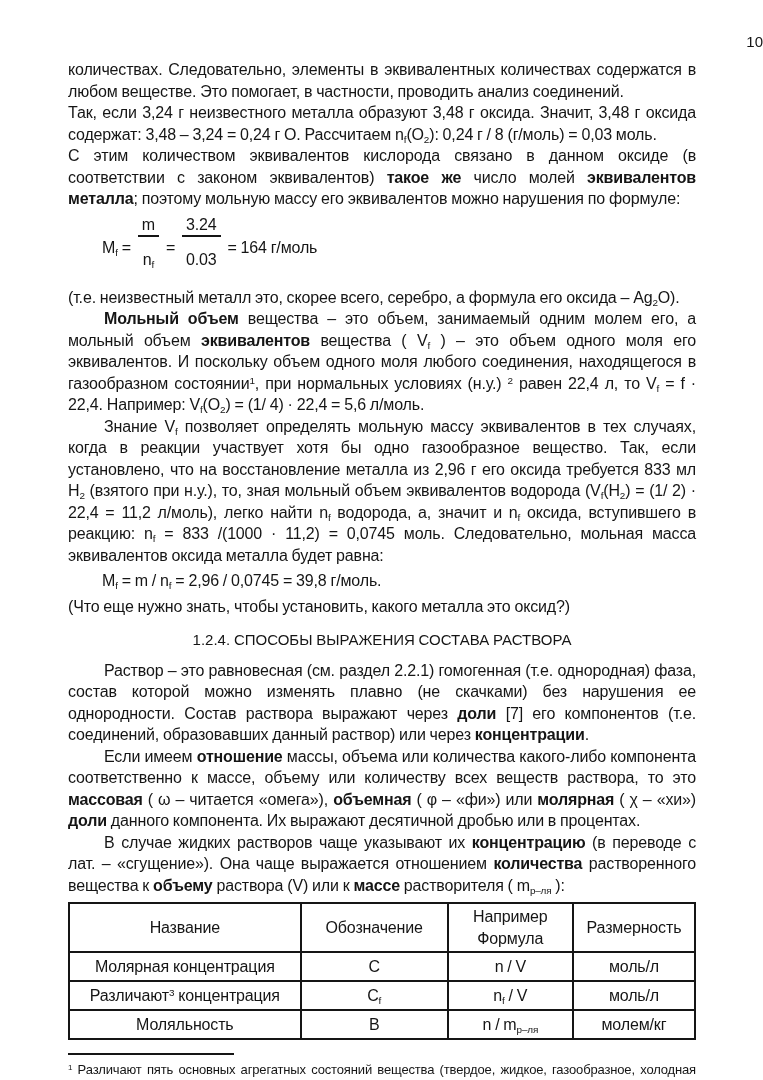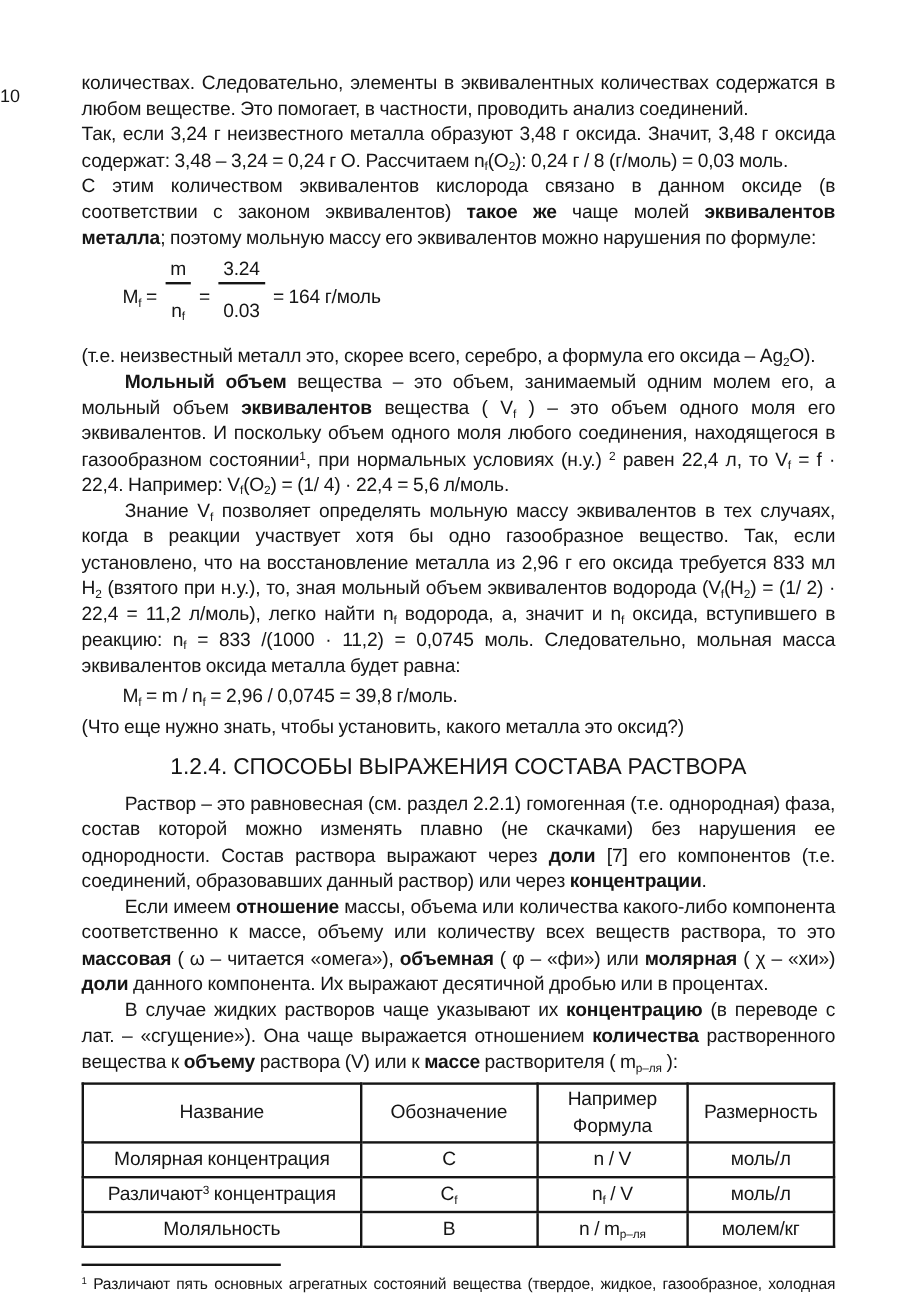--- a/index.html
+++ b/index.html
@@ -4,37 +4,37 @@
 <style>
   html,body{margin:0;padding:0;background:#ffffff;}
   .page{
     width:763px;height:1080px;position:relative;background:#ffffff;
     overflow:hidden;color:#151515;
     font-family:"Liberation Sans", sans-serif;
     -webkit-font-smoothing:antialiased;
   }
   .page-number{
     position:absolute;top:33px;left:0;width:100%;
-    text-align:left;font-size:15px;margin-top:39px;
+    text-align:right;font-size:15px;
   }
   .content{
     position:absolute;left:68px;top:59px;width:628px;
     font-size:16px;line-height:21.5px;
     letter-spacing:-0.15px;word-spacing:-0.4px;
   }
   .para{margin:0;text-align:justify;}
   .indent{text-indent:36px;}
   sub{font-size:0.62em;line-height:0;vertical-align:-0.3em;}
   sup{font-size:0.62em;line-height:0;vertical-align:0.5em;}
   .formula{margin:4px 0 4px 34px;text-align:left;}
   .frac{display:inline-block;vertical-align:middle;text-align:center;margin:0 3px;}
   .frac .num{display:block;border-bottom:2px solid #151515;padding:0 4px;}
   .frac .den{display:block;padding:12px 4px;}
   .heading{
-    margin:12px 0 9px;font-size:19px;font-weight:normal;
+    margin:12px 0 9px;font-size:15px;font-weight:normal;
     text-align:center;letter-spacing:0;
   }
   table.conc{
     width:100%;border-collapse:collapse;margin:6px 0 0;
     border:2px solid #151515;table-layout:fixed;
   }
   table.conc th, table.conc td{
     border:2px solid #151515;font-weight:normal;text-align:center;
     vertical-align:middle;padding:2px 4px;font-size:16px;
   }
@@ -46,21 +46,21 @@
 </style>
 </head>
 <body>
 
 <div class="page">
   <div class="page-number">10</div>
 
   <div class="content">
     <p class="para"><span>количествах. Следовательно, элементы в эквивалентных количествах содержатся в любом веществе. Это помогает, в частности, проводить анализ соединений.</span></p>
     <p class="para"><span>Так, если 3,24 г неизвестного металла образуют 3,48 г оксида. Значит, 3,48 г оксида содержат:  3,48 – 3,24 = 0,24  г  О.  Рассчитаем  </span><span>n</span><sub>f</sub><span>(O</span><sub>2</sub><span>):  0,24 г / 8 (г/моль) = 0,03 моль.</span></p>
-    <p class="para"><span>С этим количеством эквивалентов кислорода связано в данном оксиде (в соответствии с законом эквивалентов) </span><span style="font-weight: bold;">такое же</span><span> чаще молей </span><span style="font-weight: bold;">эквивалентов металла</span><span>; поэтому мольную массу его эквивалентов можно нарушения по формуле:</span></p>
+    <p class="para"><span>С этим количеством эквивалентов кислорода связано в данном оксиде (в соответствии с законом эквивалентов) </span><span style="font-weight: bold;">такое же</span><span> число молей </span><span style="font-weight: bold;">эквивалентов металла</span><span>; поэтому мольную массу его эквивалентов можно нарушения по формуле:</span></p>
     <div class="formula"><span>M</span><sub>f</sub><span> = </span><span class="frac"><span class="num"><span>m</span></span><span class="den"><span>n</span><sub>f</sub></span></span><span> = </span><span class="frac"><span class="num"><span>3.24</span></span><span class="den"><span>0.03</span></span></span><span> = 164  г/моль</span></div>
     <p class="para"><span>(т.е. неизвестный металл это, скорее всего, серебро, а формула его оксида – Ag</span><sub>2</sub><span>O).</span></p>
     <p class="para indent"><span style="font-weight: bold;">Мольный объем</span><span> вещества – это объем, занимаемый одним молем его, а мольный объем </span><span style="font-weight: bold;">эквивалентов</span><span> вещества ( V</span><sub>f</sub><span> ) – это объем одного моля его эквивалентов. И поскольку объем одного моля любого соединения, находящегося в газообразном состоянии</span><sup>1</sup><span>, при нормальных условиях (н.у.) </span><sup>2</sup><span> равен 22,4 л, то  V</span><sub>f</sub><span> = f · 22,4. Например: V</span><sub>f</sub><span>(O</span><sub>2</sub><span>) = (1/ 4) · 22,4 = 5,6  л/моль.</span></p>
     <p class="para indent"><span>Знание  V</span><sub>f</sub><span>  позволяет определять мольную массу эквивалентов в тех случаях, когда в реакции участвует хотя бы одно газообразное вещество. Так, если установлено, что на восстановление металла из 2,96 г его оксида требуется 833 мл H</span><sub>2</sub><span> (взятого при н.у.), то, зная мольный объем эквивалентов водорода (V</span><sub>f</sub><span>(H</span><sub>2</sub><span>) = (1/ 2) · 22,4 = 11,2 л/моль), легко найти n</span><sub>f</sub><span> водорода, а, значит и n</span><sub>f</sub><span> оксида, вступившего в реакцию: n</span><sub>f</sub><span> = 833 /(1000 · 11,2) = 0,0745 моль. Следовательно, мольная масса эквивалентов оксида металла будет равна:</span></p>
     <div class="formula"><span>M</span><sub>f</sub><span> = m / n</span><sub>f</sub><span> = 2,96 / 0,0745 = 39,8  г/моль.</span></div>
     <p class="para"><span>(Что еще нужно знать, чтобы установить, какого металла это оксид?)</span></p>
 
     <h2 class="heading">1.2.4. СПОСОБЫ ВЫРАЖЕНИЯ СОСТАВА РАСТВОРА</h2>
 
     <p class="para indent"><span>Раствор – это равновесная (см. раздел 2.2.1) гомогенная (т.е. однородная) фаза, состав которой можно изменять плавно (не скачками) без нарушения ее однородности. Состав раствора выражают через </span><span style="font-weight: bold;">доли</span><span> [7] его компонентов (т.е. соединений, образовавших данный раствор) или через </span><span style="font-weight: bold;">концентрации</span><span>.</span></p>

